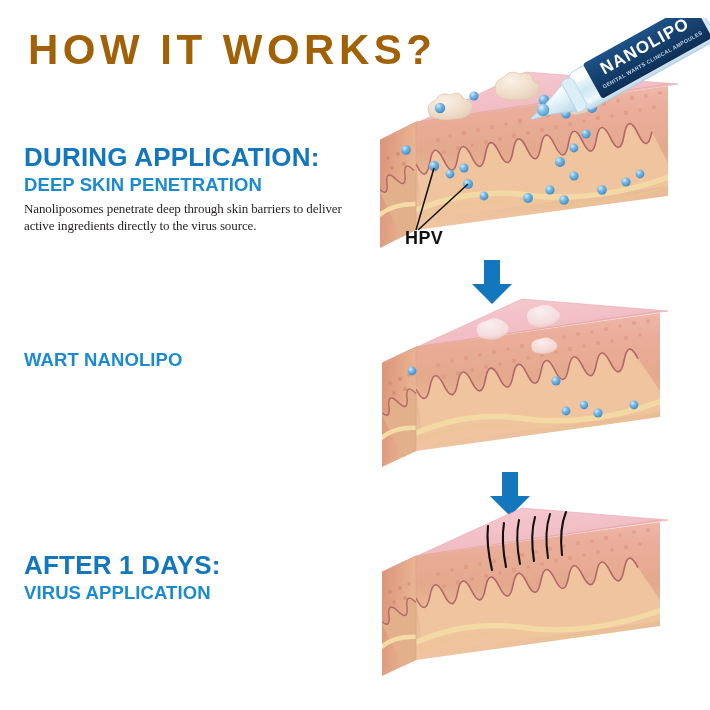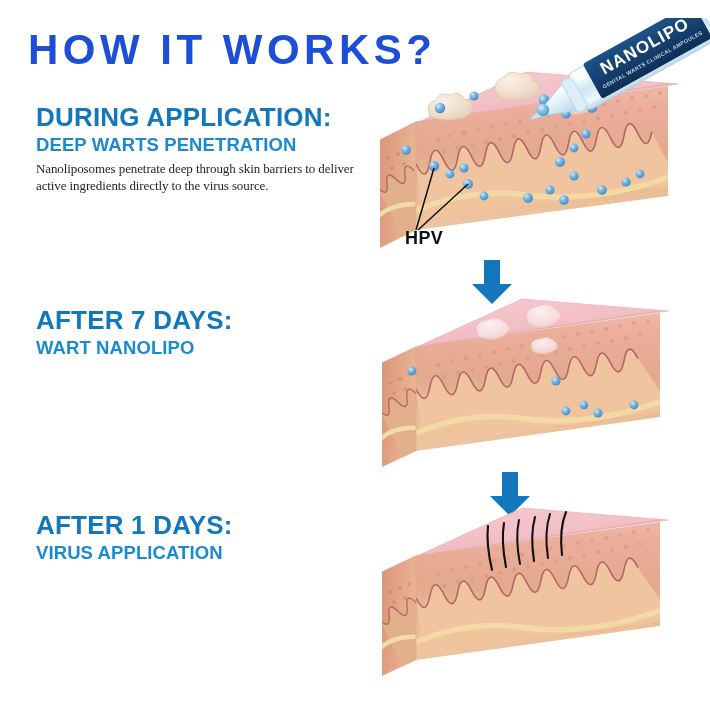--- a/index.html
+++ b/index.html
@@ -7,23 +7,23 @@
     width:710px;height:710px;position:relative;overflow:hidden;
     font-family:"Liberation Sans",sans-serif;
     -webkit-font-smoothing:antialiased;
   }
   .stage{position:absolute;inset:0;}
 
   
   .title{
     position:absolute;left:28px;top:29px;
     font-size:42px;font-weight:bold;letter-spacing:4.5px;
-    color:#1d4ed8;line-height:1;white-space:nowrap;
-  }
-  .block{position:absolute;left:36px;width:345px;}
+    color:#a16207;line-height:1;white-space:nowrap;
+  }
+  .block{position:absolute;left:24px;width:345px;margin-top:40px;}
   .h1{
     font-size:26px;font-weight:bold;color:#1277BC;
     letter-spacing:.2px;line-height:1.06;margin:0;white-space:nowrap;
   }
   .h2{
     font-size:18.5px;font-weight:bold;color:#1B8BD0;
     letter-spacing:.1px;line-height:1.1;margin:3px 0 0 0;white-space:nowrap;
   }
   .body{
     font-size:13px;color:#231F20;line-height:1.30;
@@ -51,26 +51,25 @@
 </style>
 </head>
 <body>
 
 <div class="stage">
 
   <div class="title">HOW IT WORKS?</div>
 
   <div class="block" id="sec1">
     <div class="h1">DURING APPLICATION:</div>
-    <div class="h2">DEEP WARTS PENETRATION</div>
+    <div class="h2">DEEP SKIN PENETRATION</div>
     <p class="body">Nanoliposomes penetrate deep through skin barriers to deliver active ingredients directly to the virus source.</p>
   </div>
 
   <div class="block" id="sec2">
-    <div class="h1">AFTER 7 DAYS:</div>
     <div class="h2">WART NANOLIPO</div>
   </div>
 
   <div class="block" id="sec3">
     <div class="h1">AFTER 1 DAYS:</div>
     <div class="h2">VIRUS APPLICATION</div>
   </div>
 
   <div class="skin" style="left:378px;top:78px;">
   <svg width="300" height="180" viewBox="0 0 300 180">

